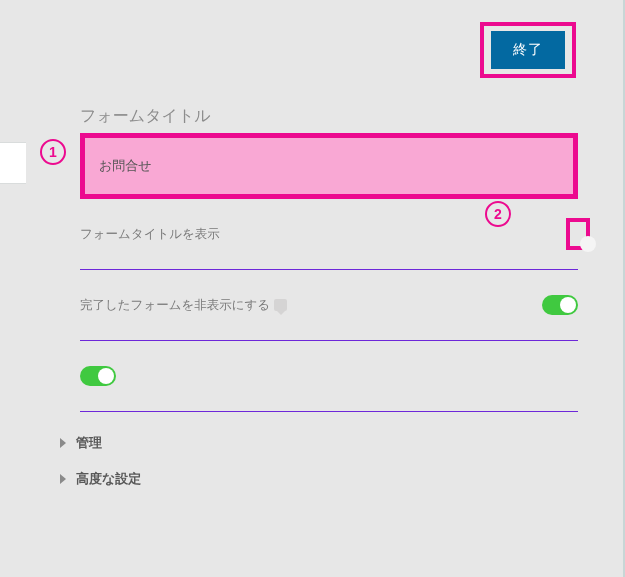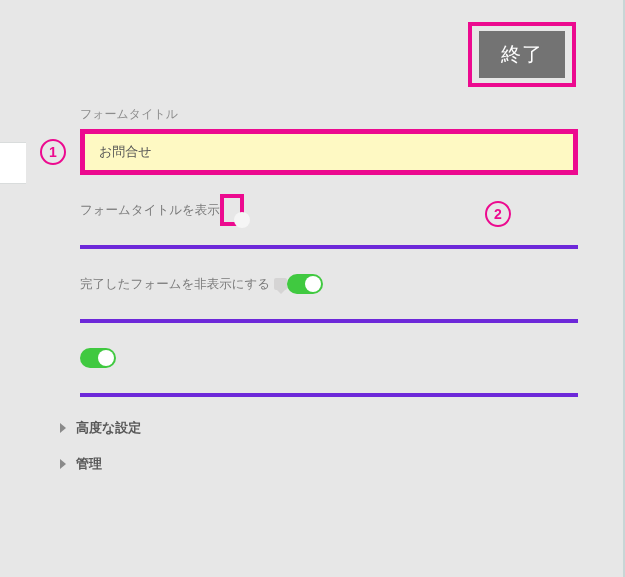--- a/index.html
+++ b/index.html
@@ -33,57 +33,57 @@
 
   
   .finish-hl {
     position: absolute;
     top: 22px;
     right: 47px;
     border: 4px solid #ec0a8f;
     padding: 5px 7px;
   }
   .finish-btn {
-    background: #737373;
+    background: #0369a1;
     color: #fff;
-    font-size: 20px;
+    font-size: 14px;
     padding: 10px 22px;
     border: none;
     cursor: pointer;
     letter-spacing: 1px;
   }
 
   .content {
     position: absolute;
     left: 80px;
     right: 45px;
     top: 106px;
   }
   .label-small {
-    font-size: 12px;
+    font-size: 16px;
     color: #8c8c8c;
     margin-bottom: 6px;
   }
 
   
   .title-hl {
     border: 5px solid #ec0a8f;
     background: #ec0a8f;
   }
   .title-input {
     display: block;
     width: 100%;
-    height: 36px;
+    height: 56px;
     border: none;
     padding: 0 14px;
     font-size: 13px;
     color: #555;
     outline: none;
     box-sizing: border-box;
-    background: #fef9c3;
+    background: #f9a8d4;
   }
 
   
   .badge {
     position: absolute;
     width: 22px;
     height: 22px;
     border: 2.4px solid #ec0a8f;
     border-radius: 50%;
     color: #ec0a8f;
@@ -93,22 +93,23 @@
     line-height: 22px;
     text-align: center;
   }
   .badge-1 { left: 40px; top: 139px; }
   .badge-2 { left: 485px; top: 201px; }
 
   
   .row {
     display: flex;
     align-items: center;
+    justify-content: space-between;
     height: 70px;
-    border-bottom: 4px solid #6d28d9;
+    border-bottom: 1px solid #6d28d9;
   }
   .row-label {
     font-size: 12.5px;
     color: #7a7a7a;
     display: flex;
     align-items: center;
     gap: 4px;
   }
   .hint-icon {
     display: inline-block;
@@ -224,22 +225,22 @@
     </div>
 
     <div class="row">
       <span class="toggle on">
         <span class="knob"></span>
       </span>
     </div>
 
     <div class="expander">
       <span class="caret"></span>
-      <span class="exp-label">高度な設定</span>
+      <span class="exp-label">管理</span>
     </div>
 
     <div class="expander">
       <span class="caret"></span>
-      <span class="exp-label">管理</span>
+      <span class="exp-label">高度な設定</span>
     </div>
 
   </div>
 </div>
 
 </body></html>

